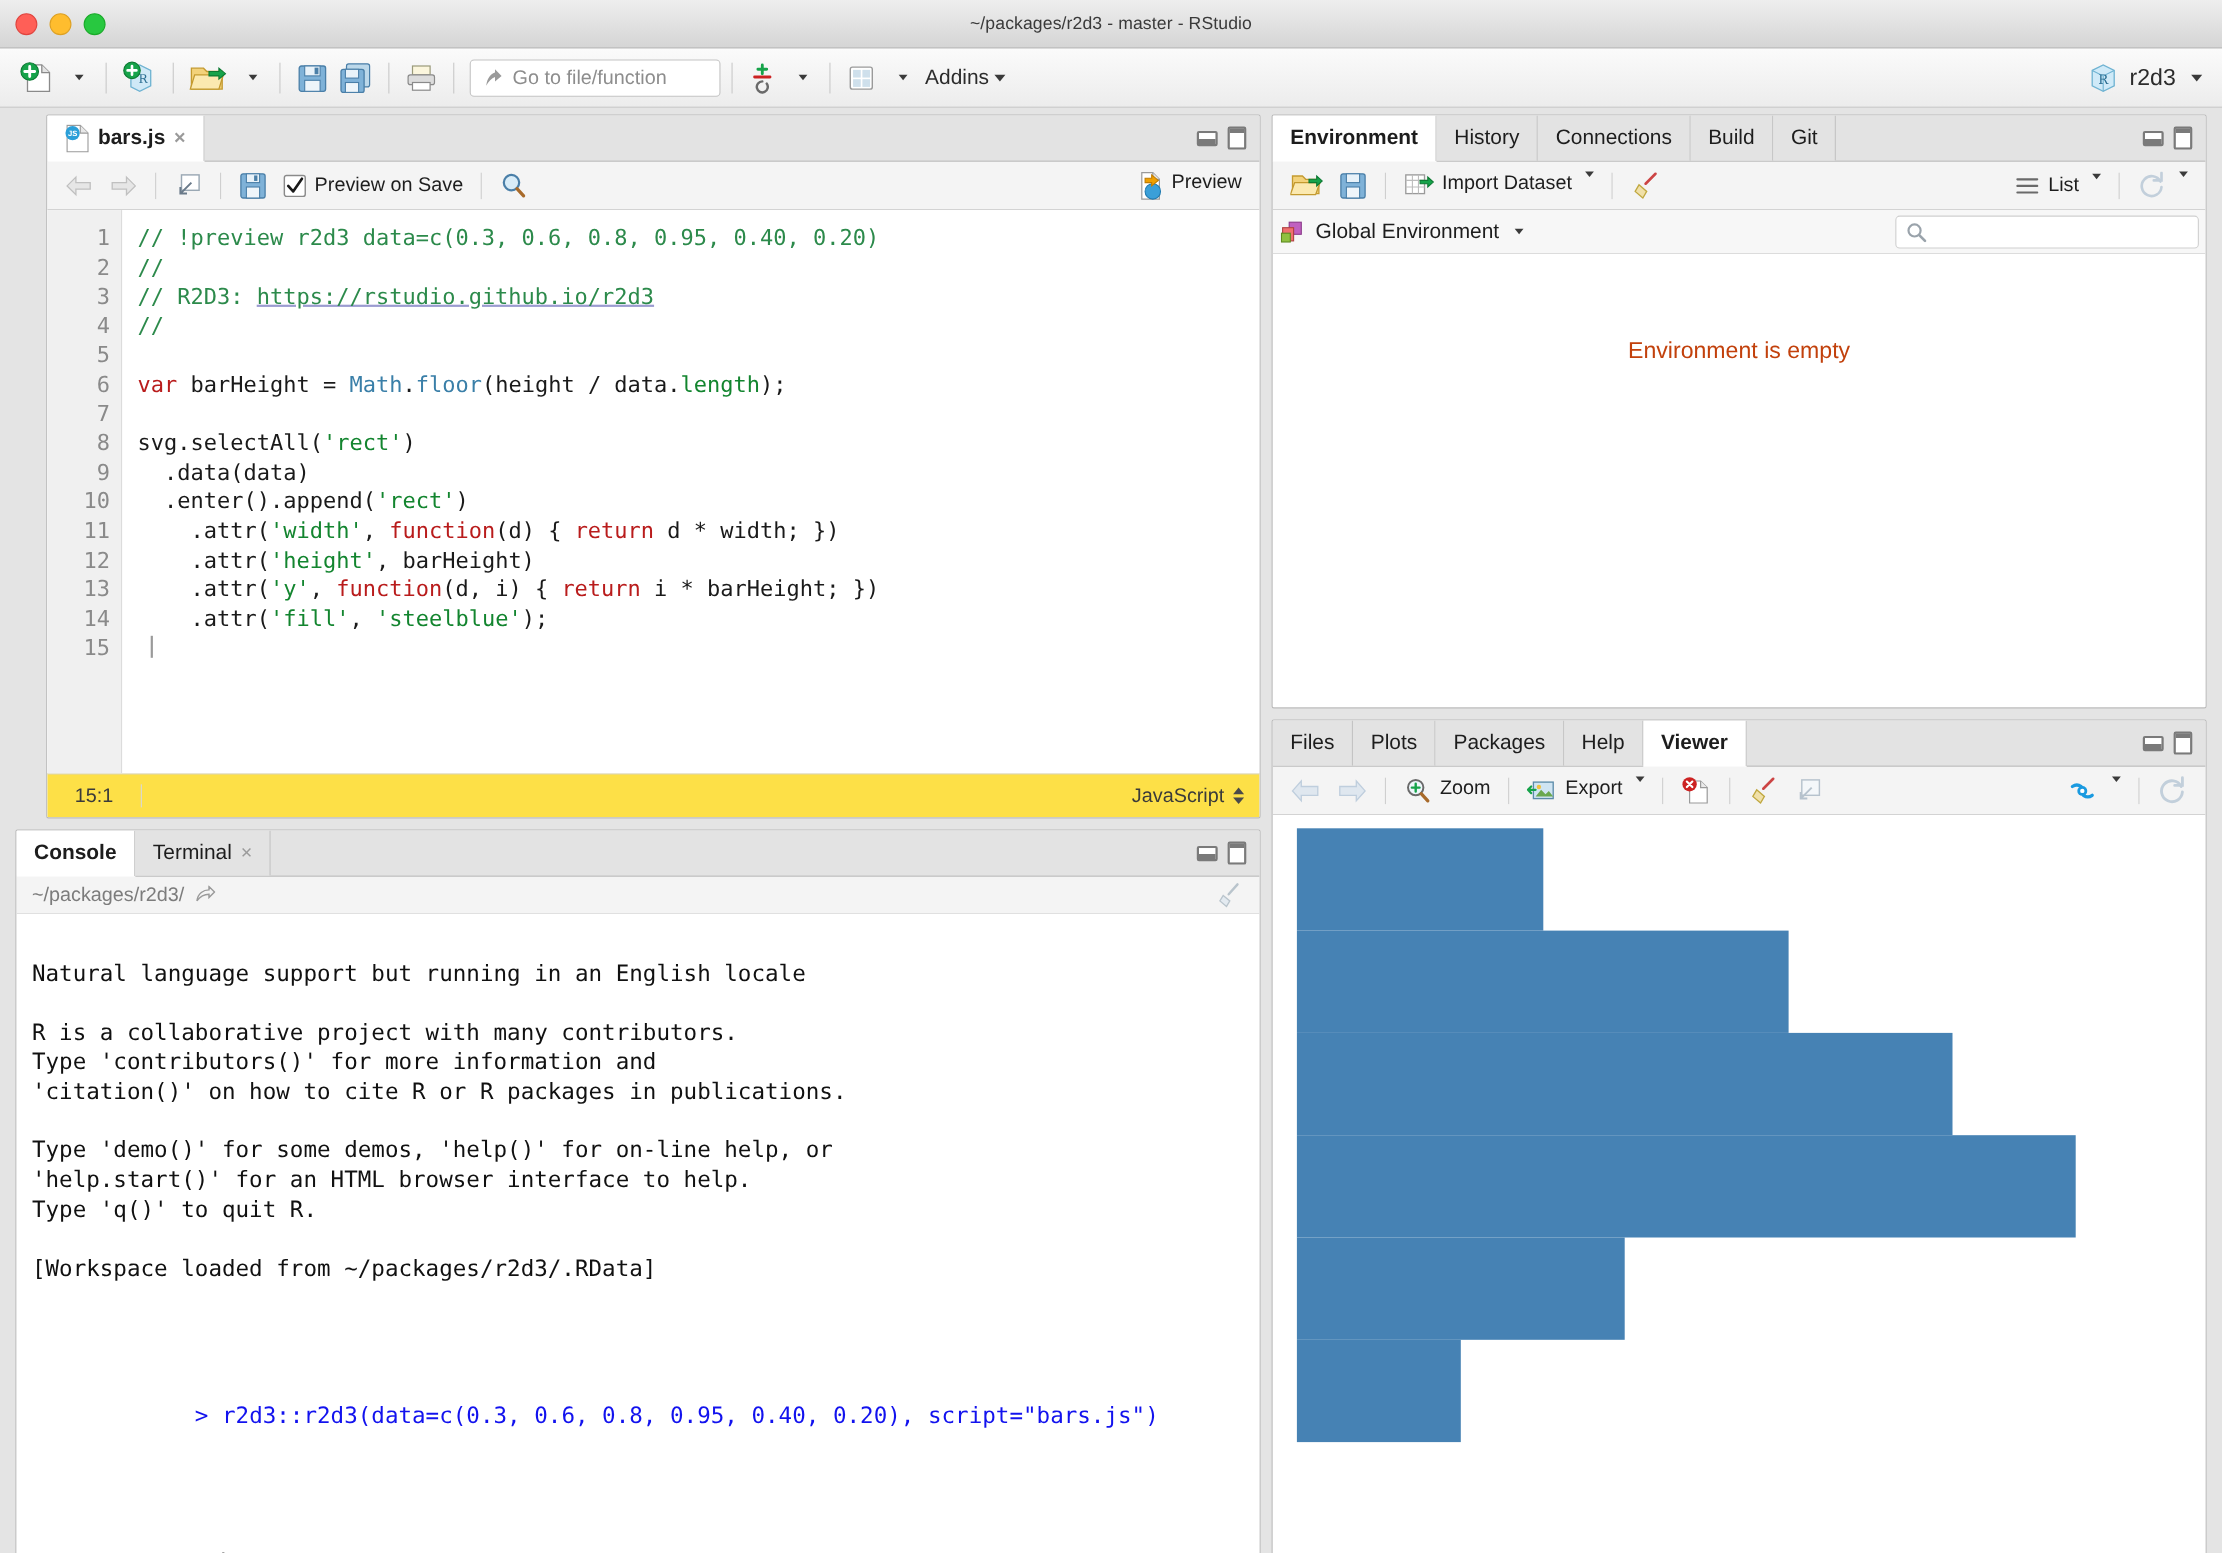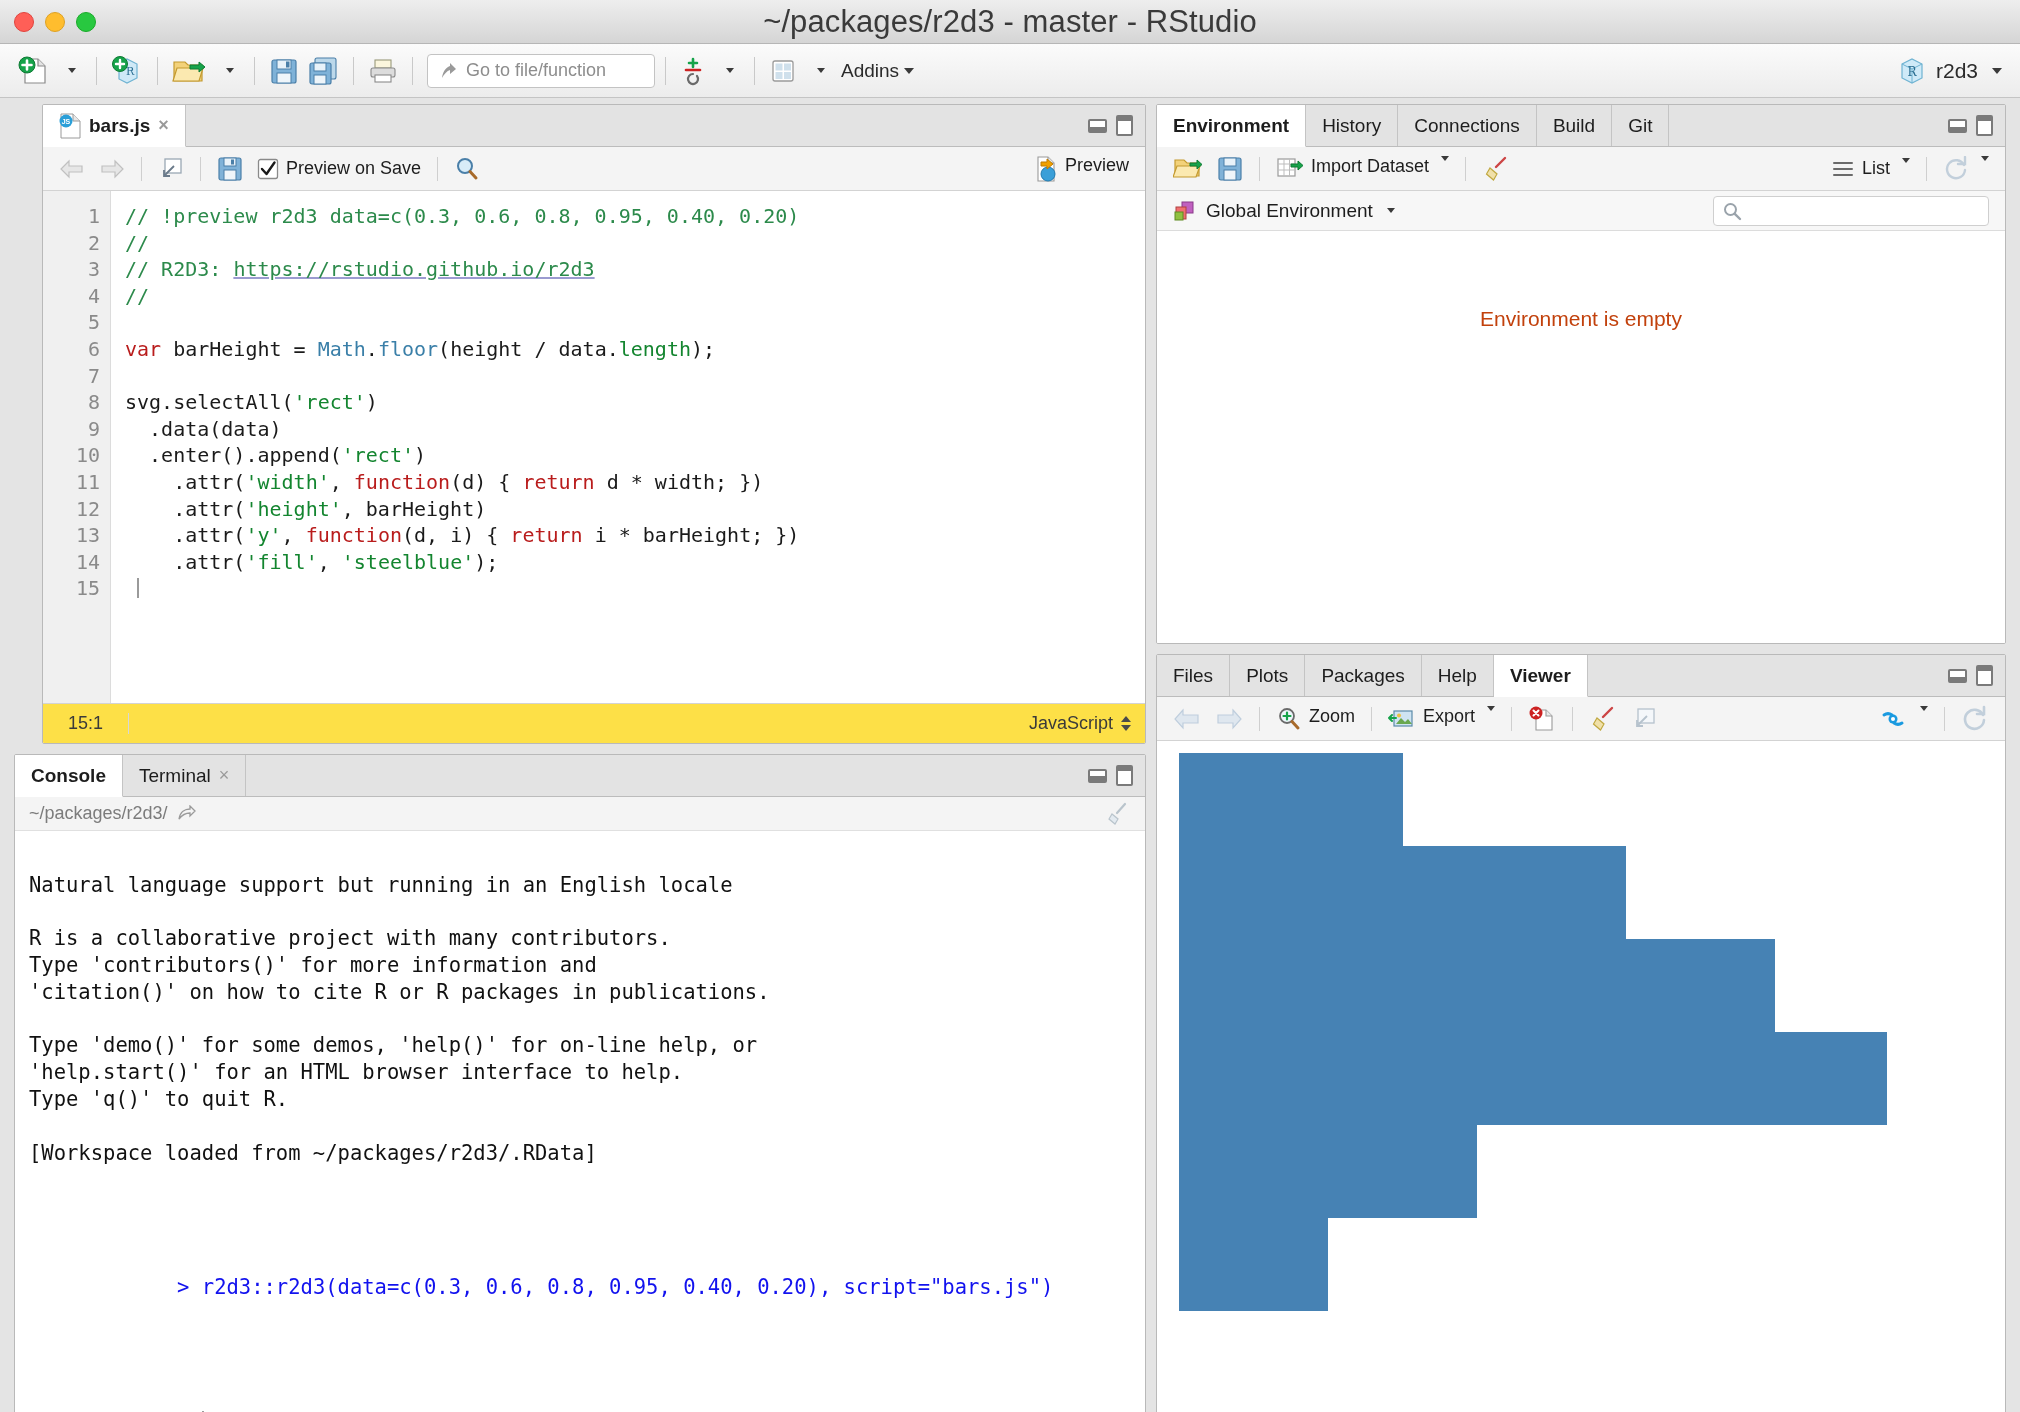--- a/index.html
+++ b/index.html
@@ -25,21 +25,21 @@
     display: flex; align-items: center;
     position: relative;
   }
   .traffic { display: flex; gap: 11px; margin-left: 14px; }
   .tl { width: 20px; height: 20px; border-radius: 50%; }
   .tl.red    { background: #ff5f57; border: 1px solid #e0443e; }
   .tl.yellow { background: #ffbd2e; border: 1px solid #dea123; }
   .tl.green  { background: #28c840; border: 1px solid #1aab29; }
   .wintitle {
     position: absolute; left: 0; right: 0; text-align: center;
-    font-size: 31px; color: #3a3a3a; letter-spacing: .1px;
+    font-size: 16px; color: #3a3a3a; letter-spacing: .1px;
   }
 
   
   .maintoolbar {
     height: 54px; flex: 0 0 54px;
     background: linear-gradient(#fbfbfb, #ececec);
     border-bottom: 1px solid #c4c4c4;
     display: flex; align-items: center; padding: 0 14px;
     gap: 0px;
   }
@@ -153,21 +153,21 @@
     line-height: 26.8px; color: #111; white-space: pre; position: relative;
   }
   .cons-clip { margin-top: -13px; }
   .cons-cmd { color: #1212ee; }
   .cons-prompt { color: #1212ee; }
 
   
   .envbar2 {
     height: 40px; flex: 0 0 40px; background: #f7f7f7;
     border-bottom: 1px solid #dcdcdc;
-    display: flex; align-items: center; padding: 0 16px; gap: 9px;
+    display: flex; align-items: center; padding: 0 6px; gap: 9px;
   }
   .globalenv { display:flex; align-items:center; gap:9px; font-size:19px; color:#1d1d1d; }
   .envsearch {
     margin-left: auto; width: 276px; height: 30px; background: #fff;
     border: 1px solid #cfcfcf; border-radius: 4px;
     display: flex; align-items: center; padding: 0 8px;
   }
   .envempty {
     flex: 1; background: #fff; display: flex; align-items: flex-start;
     justify-content: center; padding-top: 76px;

